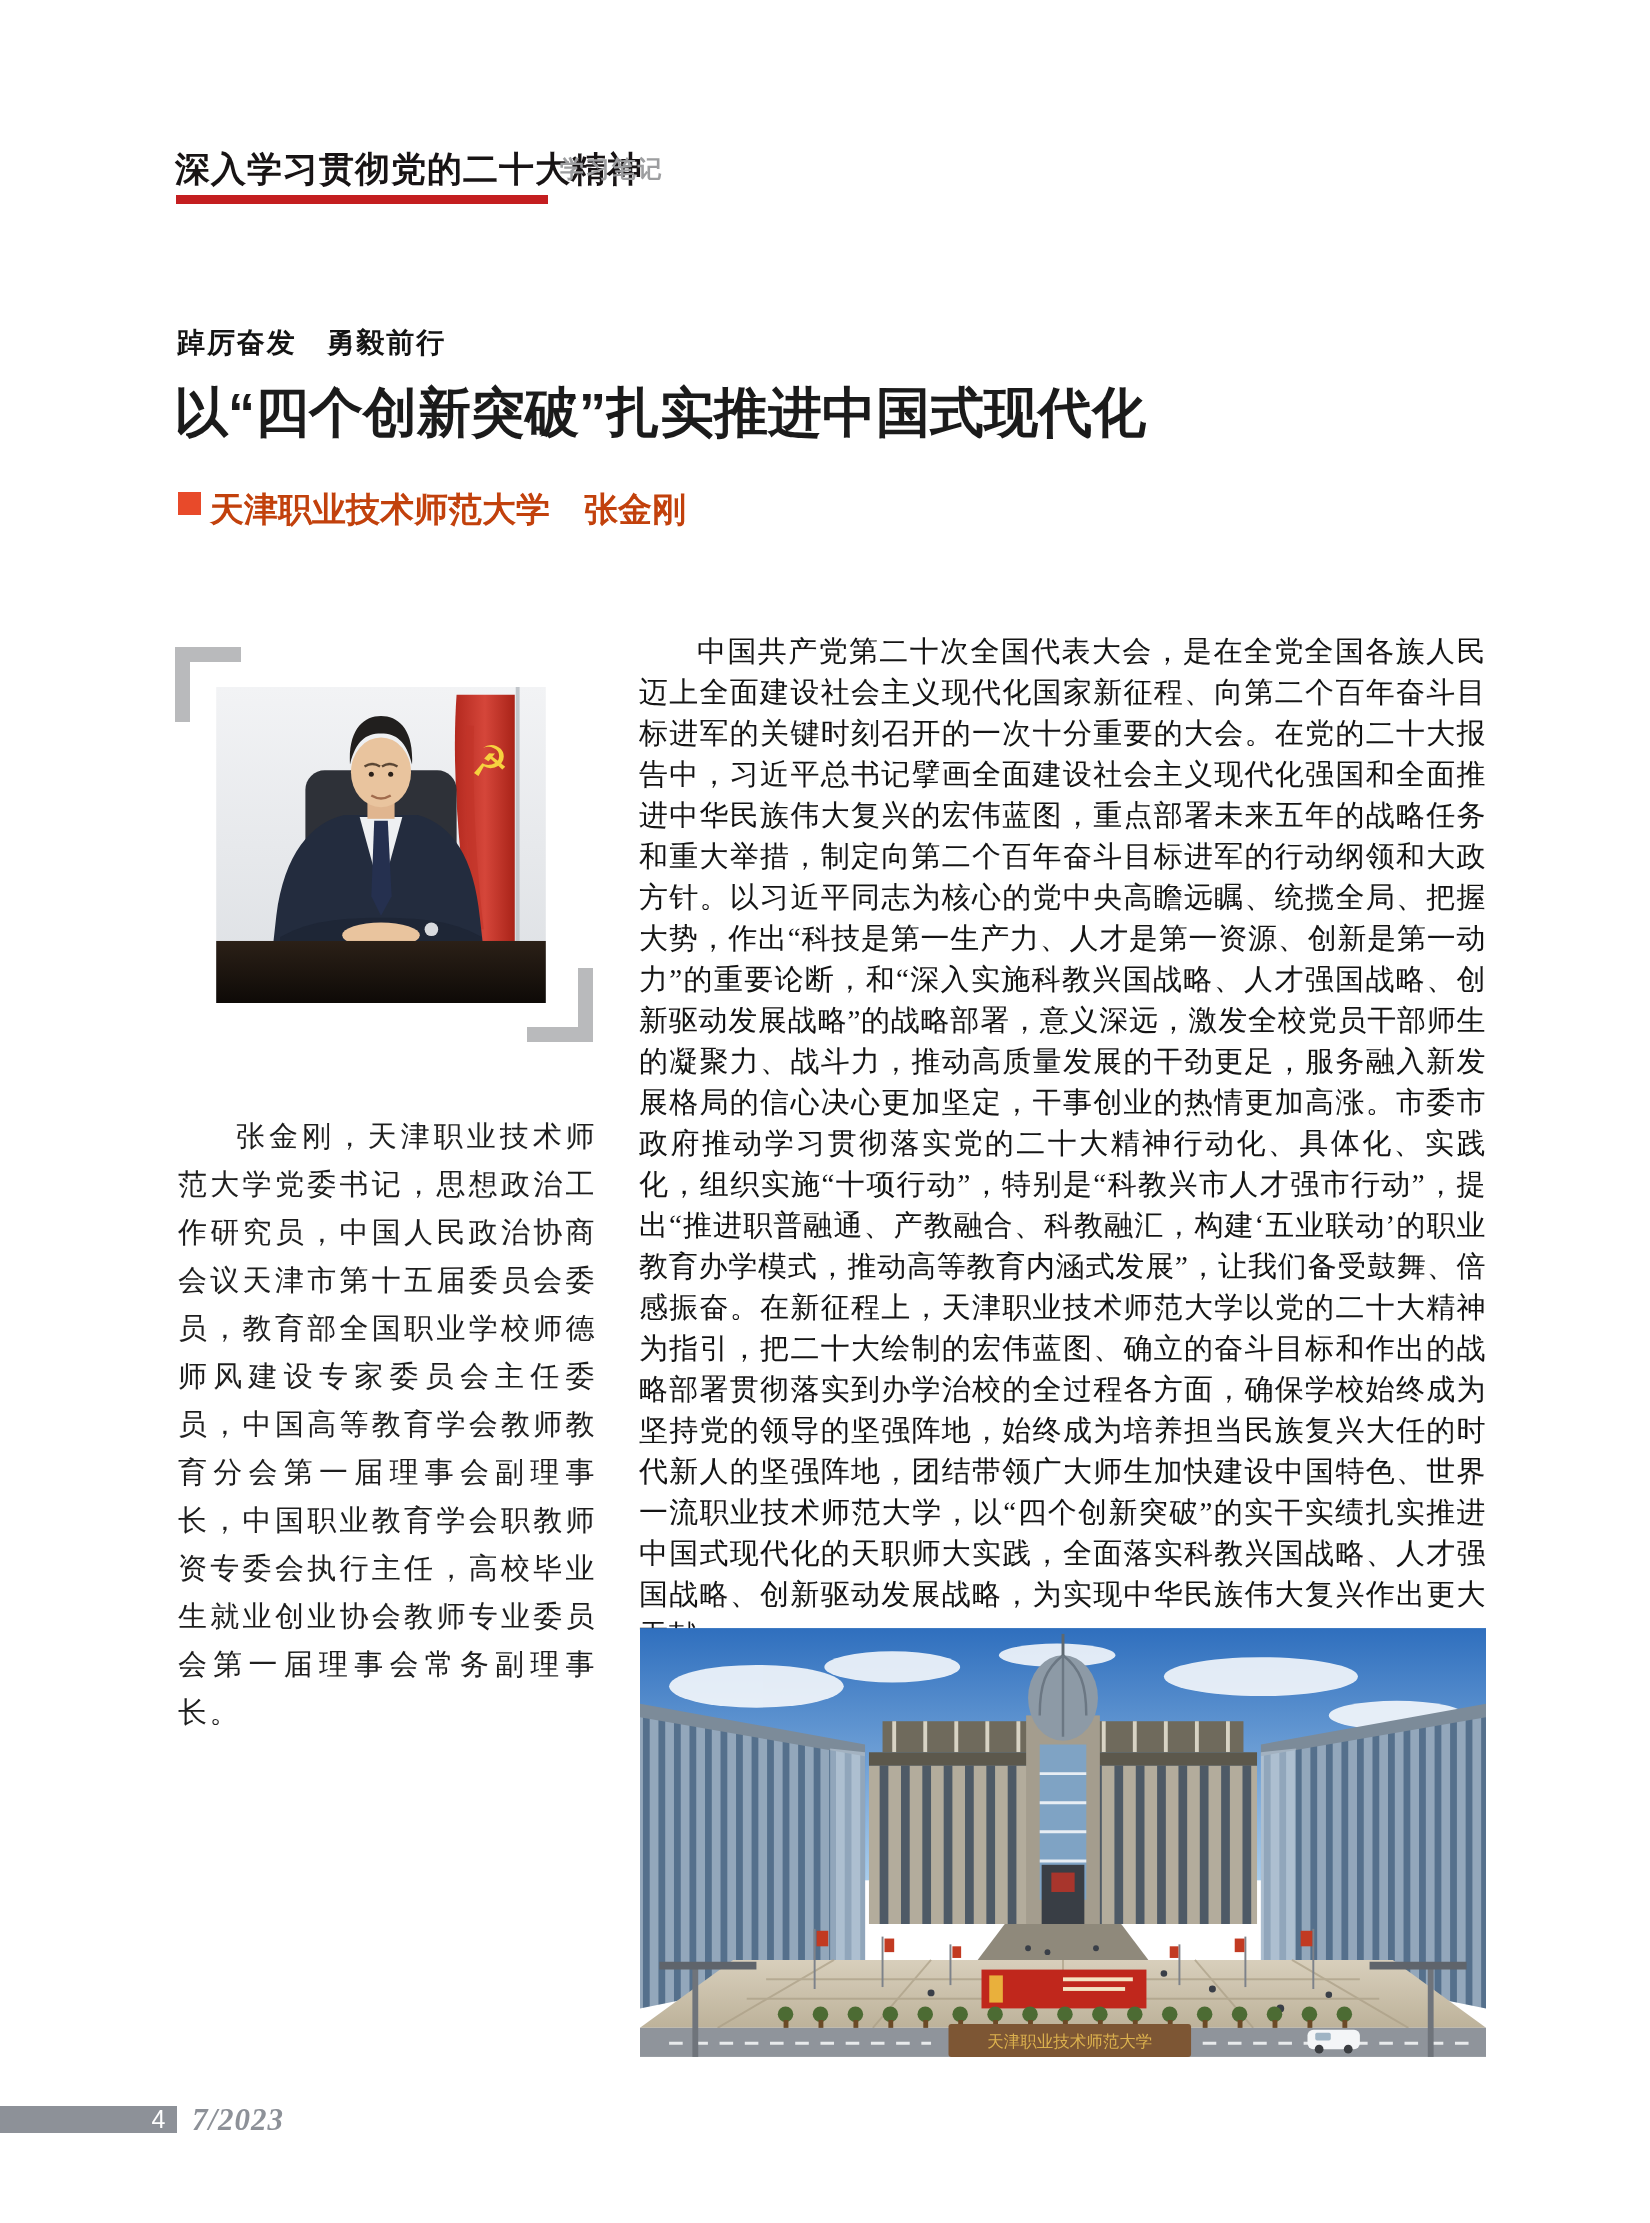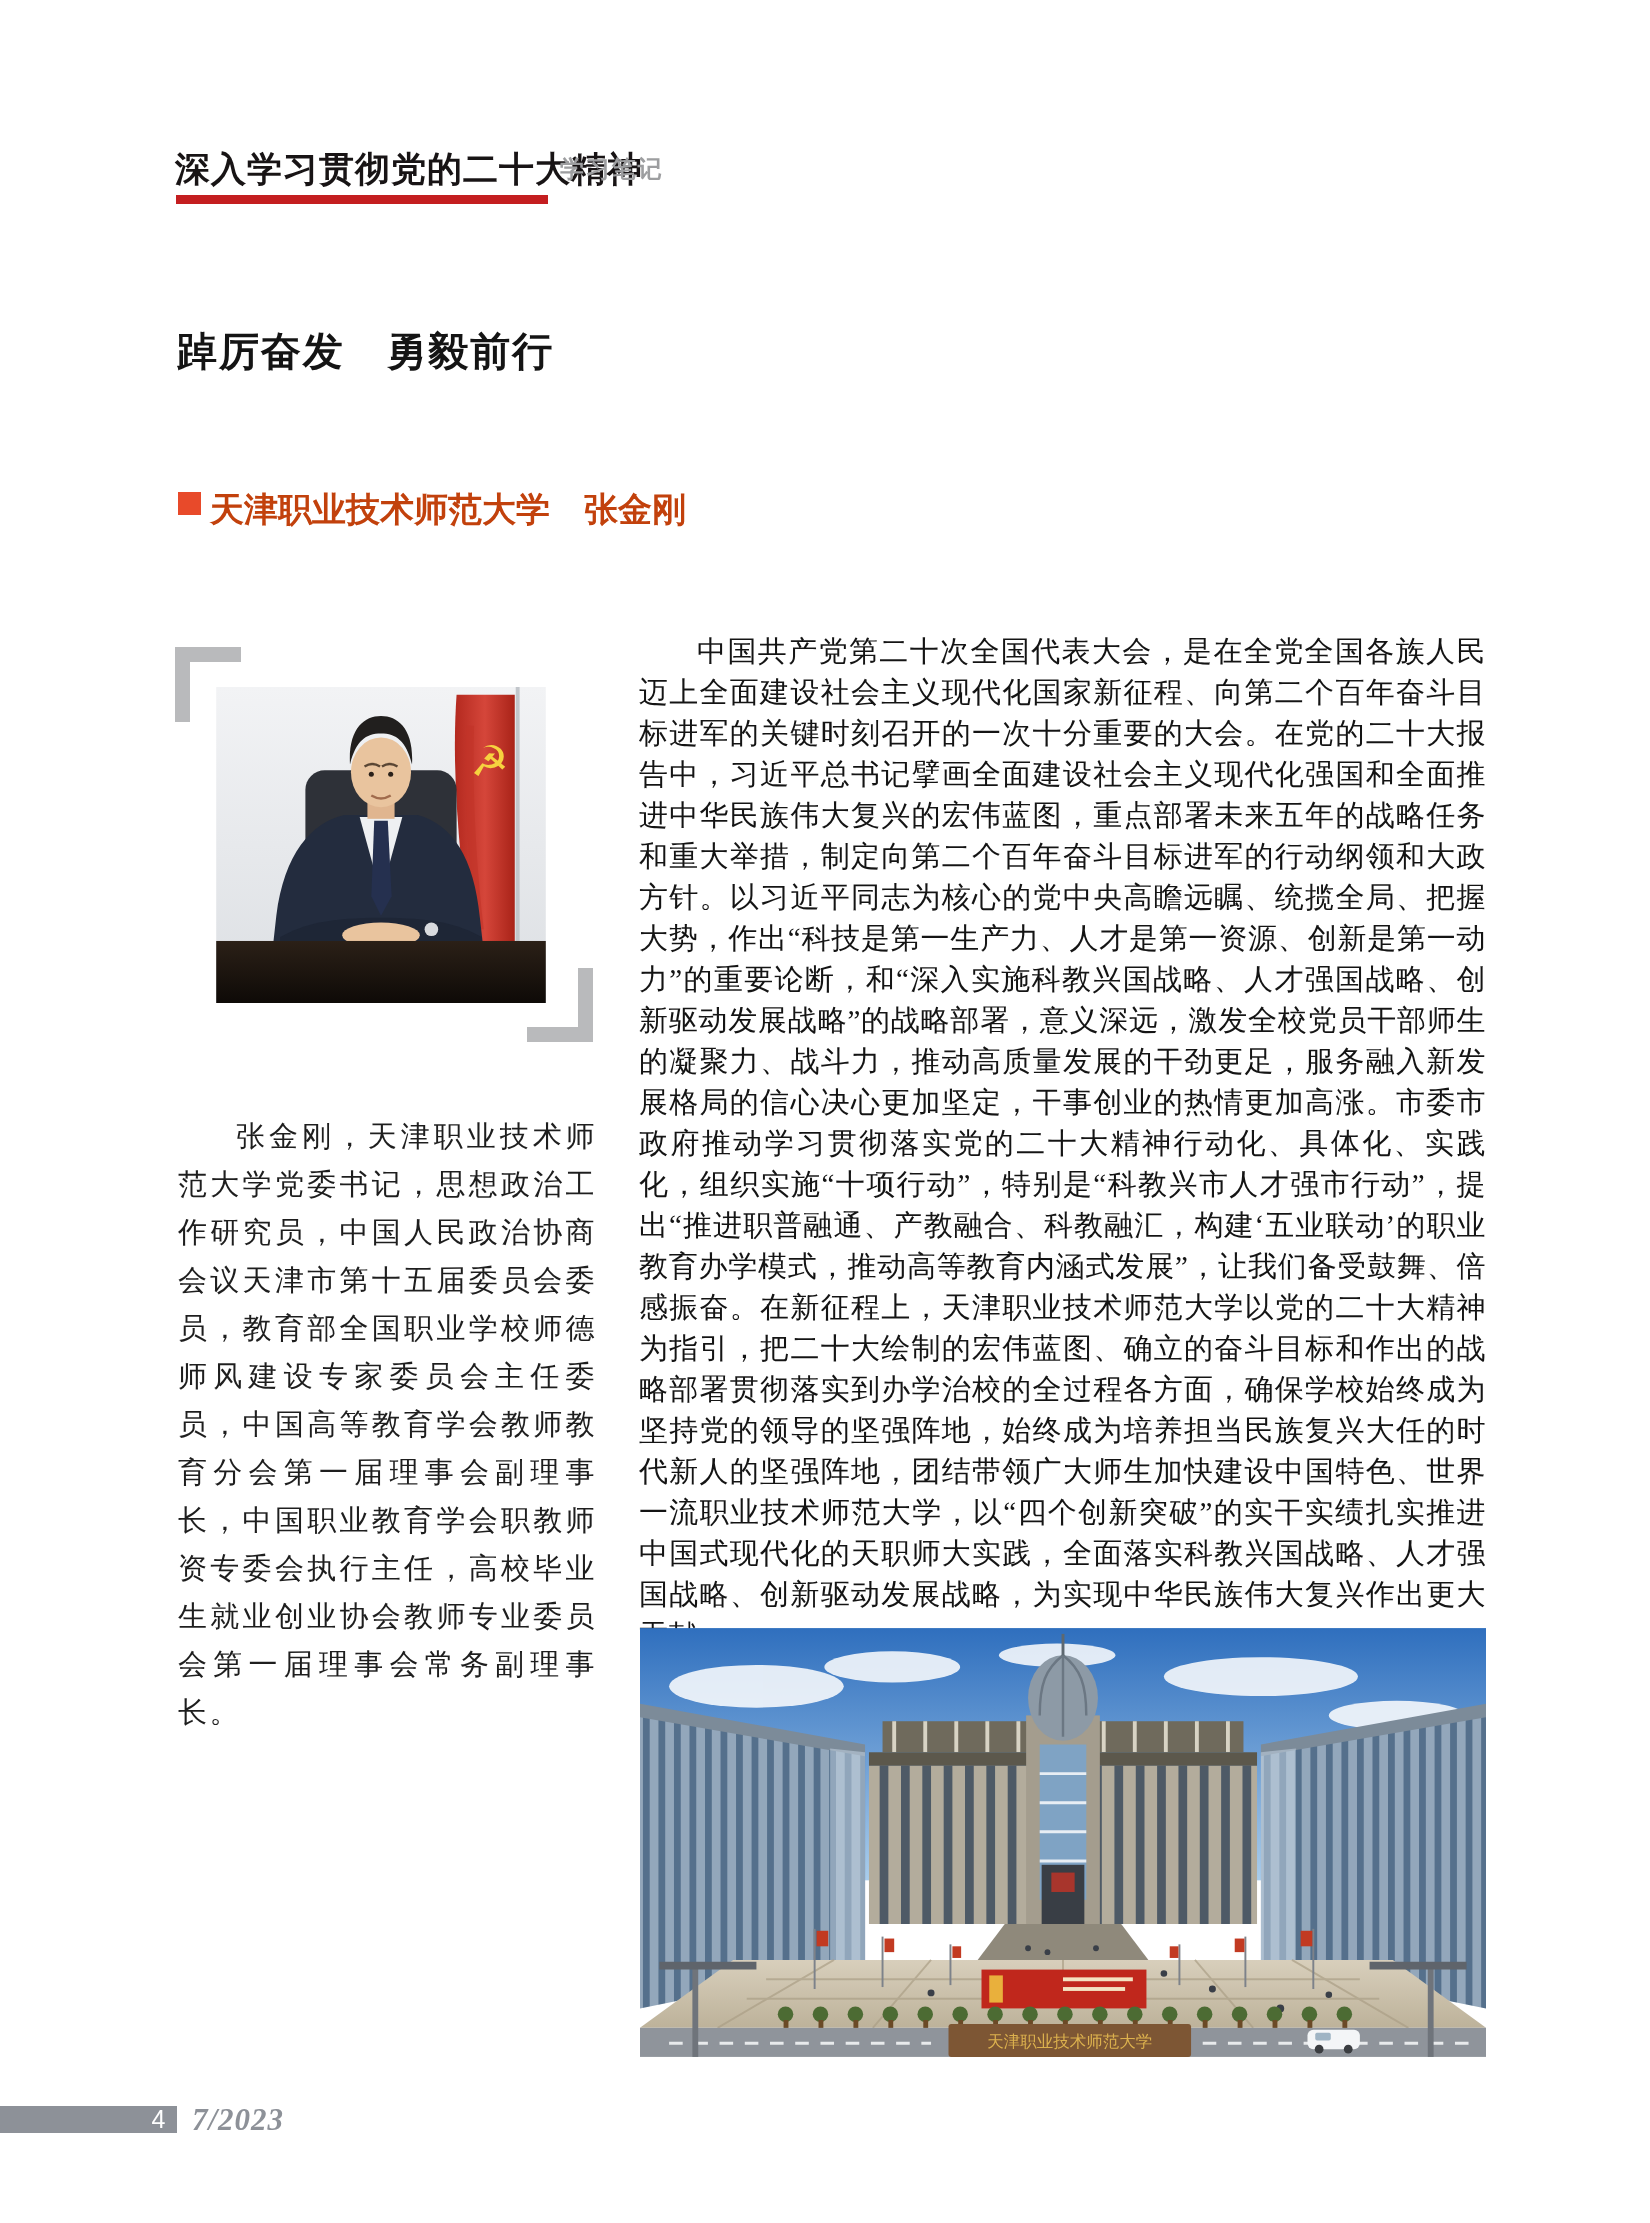--- a/index.html
+++ b/index.html
@@ -22,21 +22,21 @@
     background:#c41e20;
   }
   .banner-tag{
     position:absolute;left:560px;top:153px;
     font-size:24px;font-weight:900;color:#9d9ea0;
     letter-spacing:1.9px;white-space:nowrap;
   }
   
   .kicker{
     position:absolute;left:177px;top:324px;
-    font-size:40px;font-weight:700;color:#141414;
+    font-size:28px;font-weight:700;color:#141414;
     letter-spacing:1.9px;white-space:nowrap;
   }
   .article-title{
     position:absolute;left:174px;top:377px;
     font-size:54px;font-weight:900;color:#1b1b1b;
     letter-spacing:0px;white-space:nowrap;
   }
   .byline{position:absolute;left:178px;top:487px;height:31px;}
   .byline-square{
     position:absolute;left:0;top:4.9px;width:23px;height:23px;background:#e84a2a;
@@ -98,20 +98,21 @@
 </head>
 <body>
 
 <div id="page">
 
   <div class="banner-title">深入学习贯彻党的二十大精神</div>
   <div class="banner-bar"></div>
   <div class="banner-tag">学习笔记</div>
 
   <div class="kicker">踔厉奋发　勇毅前行</div>
+  <div class="article-title">以“四个创新突破”扎实推进中国式现代化</div>
 
   <div class="byline">
     <span class="byline-square"></span>
     <span class="byline-text">天津职业技术师范大学　张金刚</span>
   </div>
 
   <div class="bracket-tl"></div>
   <div class="bracket-br"></div>
 
   <div class="portrait">

